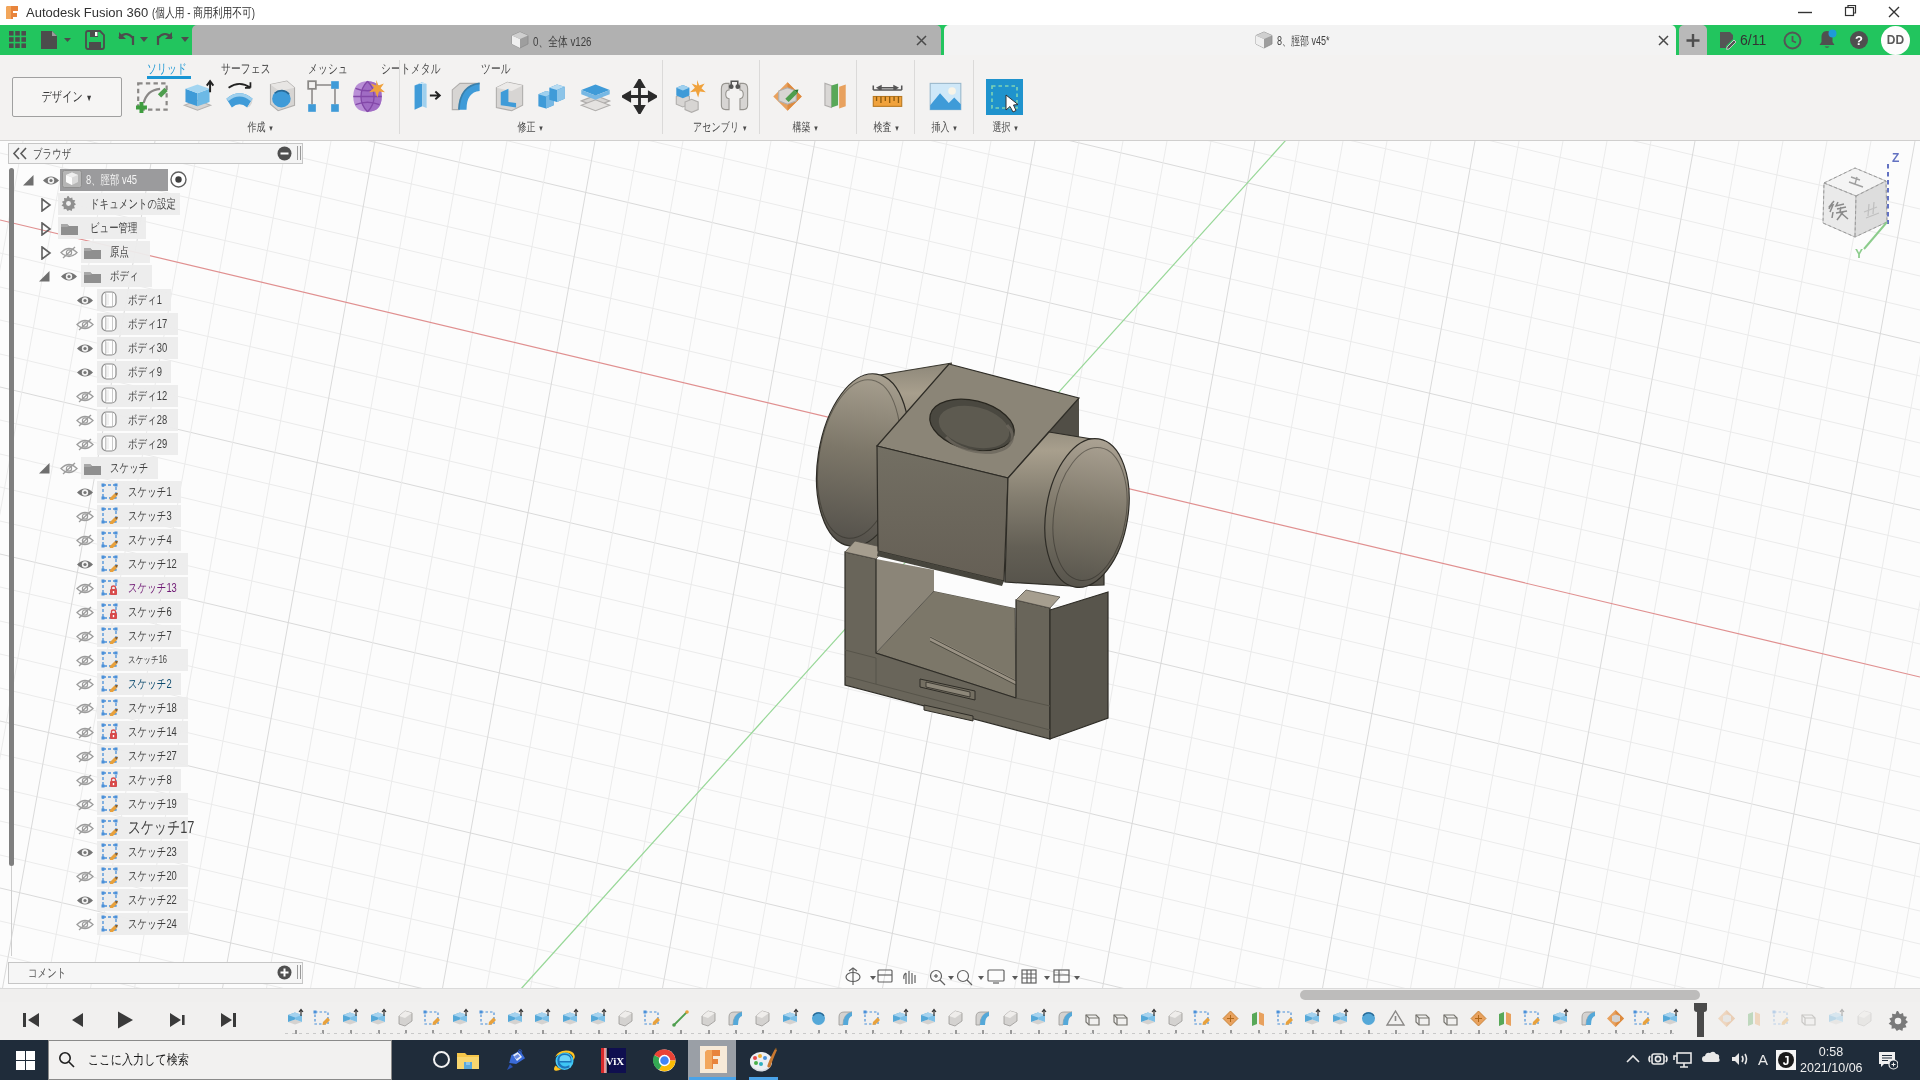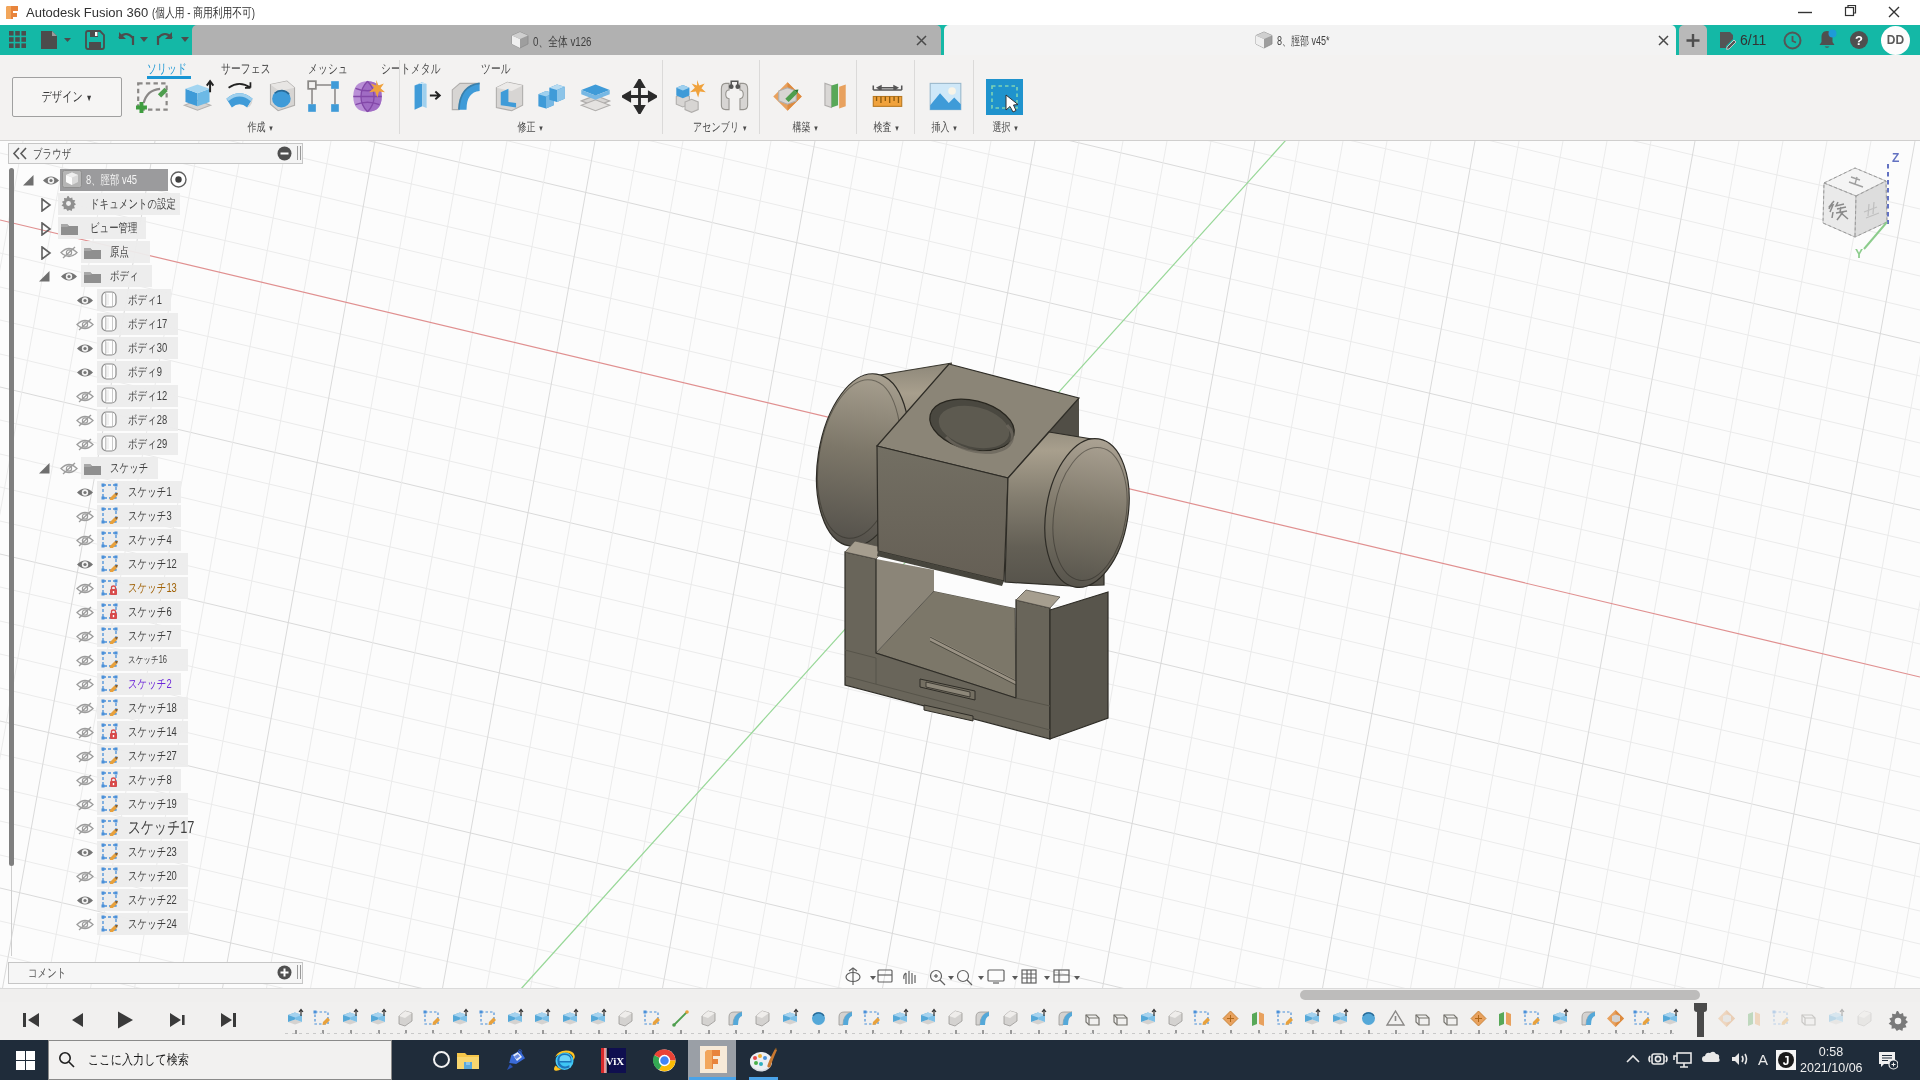--- a/index.html
+++ b/index.html
@@ -1,18 +1,18 @@
 <!DOCTYPE html>
 <html><head><meta charset="utf-8"><style>
 *{margin:0;padding:0;box-sizing:border-box}
 html,body{width:1920px;height:1080px;overflow:hidden}
 body{font-family:"Liberation Sans",sans-serif;position:relative;background:#fcfcfc}
 .abs{position:absolute}
 #titlebar{left:0;top:0;width:1920px;height:25px;background:#fff}
-#tabbar{left:0;top:25px;width:1920px;height:30px;background:#14b8a6}
+#tabbar{left:0;top:25px;width:1920px;height:30px;background:#22c55e}
 #ribbon{left:0;top:55px;width:1920px;height:86px;background:#f3f2f1;border-bottom:1px solid #d0cfce}
 .tab{position:absolute;top:0;height:30px;border-radius:5px 5px 0 0}
 .glab{position:absolute;top:64px;font-size:12px;color:#4a4a4a;white-space:nowrap}
 .rsep{position:absolute;top:5px;height:74px;width:1px;background:#dbdad9}
 .rtab{position:absolute;top:60px;font-size:13px;color:#474747;white-space:nowrap}
 .jp{display:inline-block;transform:scaleX(.75);transform-origin:0 50%}
 .jpc{display:inline-block;transform:scaleX(.75);transform-origin:50% 50%}
 </style></head><body>
 <svg class="abs" style="left:0;top:141px" width="1920" height="861" viewBox="0 141 1920 861">
 <defs>
@@ -688,21 +688,21 @@
   </svg>
 <svg class="abs" style="left:101px;top:579px" width="17" height="17" viewBox="0 0 17 17">
 <rect x="2" y="2" width="13" height="13" fill="none" stroke="#4a90d9" stroke-width="1.3" stroke-dasharray="3 2"></rect>
 <rect x="0.5" y="0.5" width="3" height="3" fill="#4a90d9"></rect>
     <rect x="13.5" y="0.5" width="3" height="3" fill="#4a90d9"></rect>
 <rect x="0.5" y="13.5" width="3" height="3" fill="#4a90d9"></rect>
     <rect x="9" y="10" width="7" height="6" rx="1" fill="#d84a4a"></rect>
     <path d="M10.5 10 L10.5 8.5 Q10.5 7 12.5 7 Q14.5 7 14.5 8.5 L14.5 10" fill="none" stroke="#d84a4a" stroke-width="1.3"></path>
     <rect x="11.8" y="12" width="1.4" height="2.2" fill="#fff"></rect>
   </svg>
-<div class="abs" style="left:128px;top:577px;height:20px;color:#a16207;font-size:12.5px;line-height:22px;white-space:nowrap"><span class="jp">スケッチ13</span></div>
+<div class="abs" style="left:128px;top:577px;height:20px;color:#701a75;font-size:12.5px;line-height:22px;white-space:nowrap"><span class="jp">スケッチ13</span></div>
 <div class="abs" style="left:97px;top:601px;width:84px;height:22px;background:rgba(236,236,236,0.95)"></div>
 <svg class="abs" style="left:76px;top:606px" width="18" height="13" viewBox="0 0 18 13">
 <path d="M1 6.5 Q9 -1.5 17 6.5 Q9 14.5 1 6.5 Z" fill="none" stroke="#9d9d9d" stroke-width="1.3"></path>
 <circle cx="9" cy="6.5" r="2.6" fill="none" stroke="#9d9d9d" stroke-width="1.2"></circle>
     <line x1="3" y1="12" x2="15" y2="1" stroke="#9d9d9d" stroke-width="1.3"></line>
   </svg>
 <svg class="abs" style="left:101px;top:603px" width="17" height="17" viewBox="0 0 17 17">
 <rect x="2" y="2" width="13" height="13" fill="none" stroke="#4a90d9" stroke-width="1.3" stroke-dasharray="3 2"></rect>
 <rect x="0.5" y="0.5" width="3" height="3" fill="#4a90d9"></rect>
     <rect x="13.5" y="0.5" width="3" height="3" fill="#4a90d9"></rect>
@@ -749,21 +749,21 @@
     <line x1="3" y1="12" x2="15" y2="1" stroke="#9d9d9d" stroke-width="1.3"></line>
   </svg>
 <svg class="abs" style="left:101px;top:675px" width="17" height="17" viewBox="0 0 17 17">
 <rect x="2" y="2" width="13" height="13" fill="none" stroke="#4a90d9" stroke-width="1.3" stroke-dasharray="3 2"></rect>
 <rect x="0.5" y="0.5" width="3" height="3" fill="#4a90d9"></rect>
     <rect x="13.5" y="0.5" width="3" height="3" fill="#4a90d9"></rect>
 <rect x="0.5" y="13.5" width="3" height="3" fill="#4a90d9"></rect>
     <path d="M9 15 L13.5 10.5 L16 13 L11.5 17.3 L8.6 17.6 Z" fill="#e8a13c"></path>
     <path d="M13.5 10.5 L16 13 L17 9.8 Z" fill="#8a5a20"></path>
   </svg>
-<div class="abs" style="left:128px;top:673px;height:22px;color:#6d28d9;font-size:12.5px;line-height:22px;white-space:nowrap"><span class="jp">スケッチ2</span></div>
+<div class="abs" style="left:128px;top:673px;height:22px;color:#0c4a6e;font-size:12.5px;line-height:22px;white-space:nowrap"><span class="jp">スケッチ2</span></div>
 <div class="abs" style="left:97px;top:697px;width:91px;height:22px;background:rgba(236,236,236,0.95)"></div>
 <svg class="abs" style="left:76px;top:702px" width="18" height="13" viewBox="0 0 18 13">
 <path d="M1 6.5 Q9 -1.5 17 6.5 Q9 14.5 1 6.5 Z" fill="none" stroke="#9d9d9d" stroke-width="1.3"></path>
 <circle cx="9" cy="6.5" r="2.6" fill="none" stroke="#9d9d9d" stroke-width="1.2"></circle>
     <line x1="3" y1="12" x2="15" y2="1" stroke="#9d9d9d" stroke-width="1.3"></line>
   </svg>
 <svg class="abs" style="left:101px;top:699px" width="17" height="17" viewBox="0 0 17 17">
 <rect x="2" y="2" width="13" height="13" fill="none" stroke="#4a90d9" stroke-width="1.3" stroke-dasharray="3 2"></rect>
 <rect x="0.5" y="0.5" width="3" height="3" fill="#4a90d9"></rect>
     <rect x="13.5" y="0.5" width="3" height="3" fill="#4a90d9"></rect>

